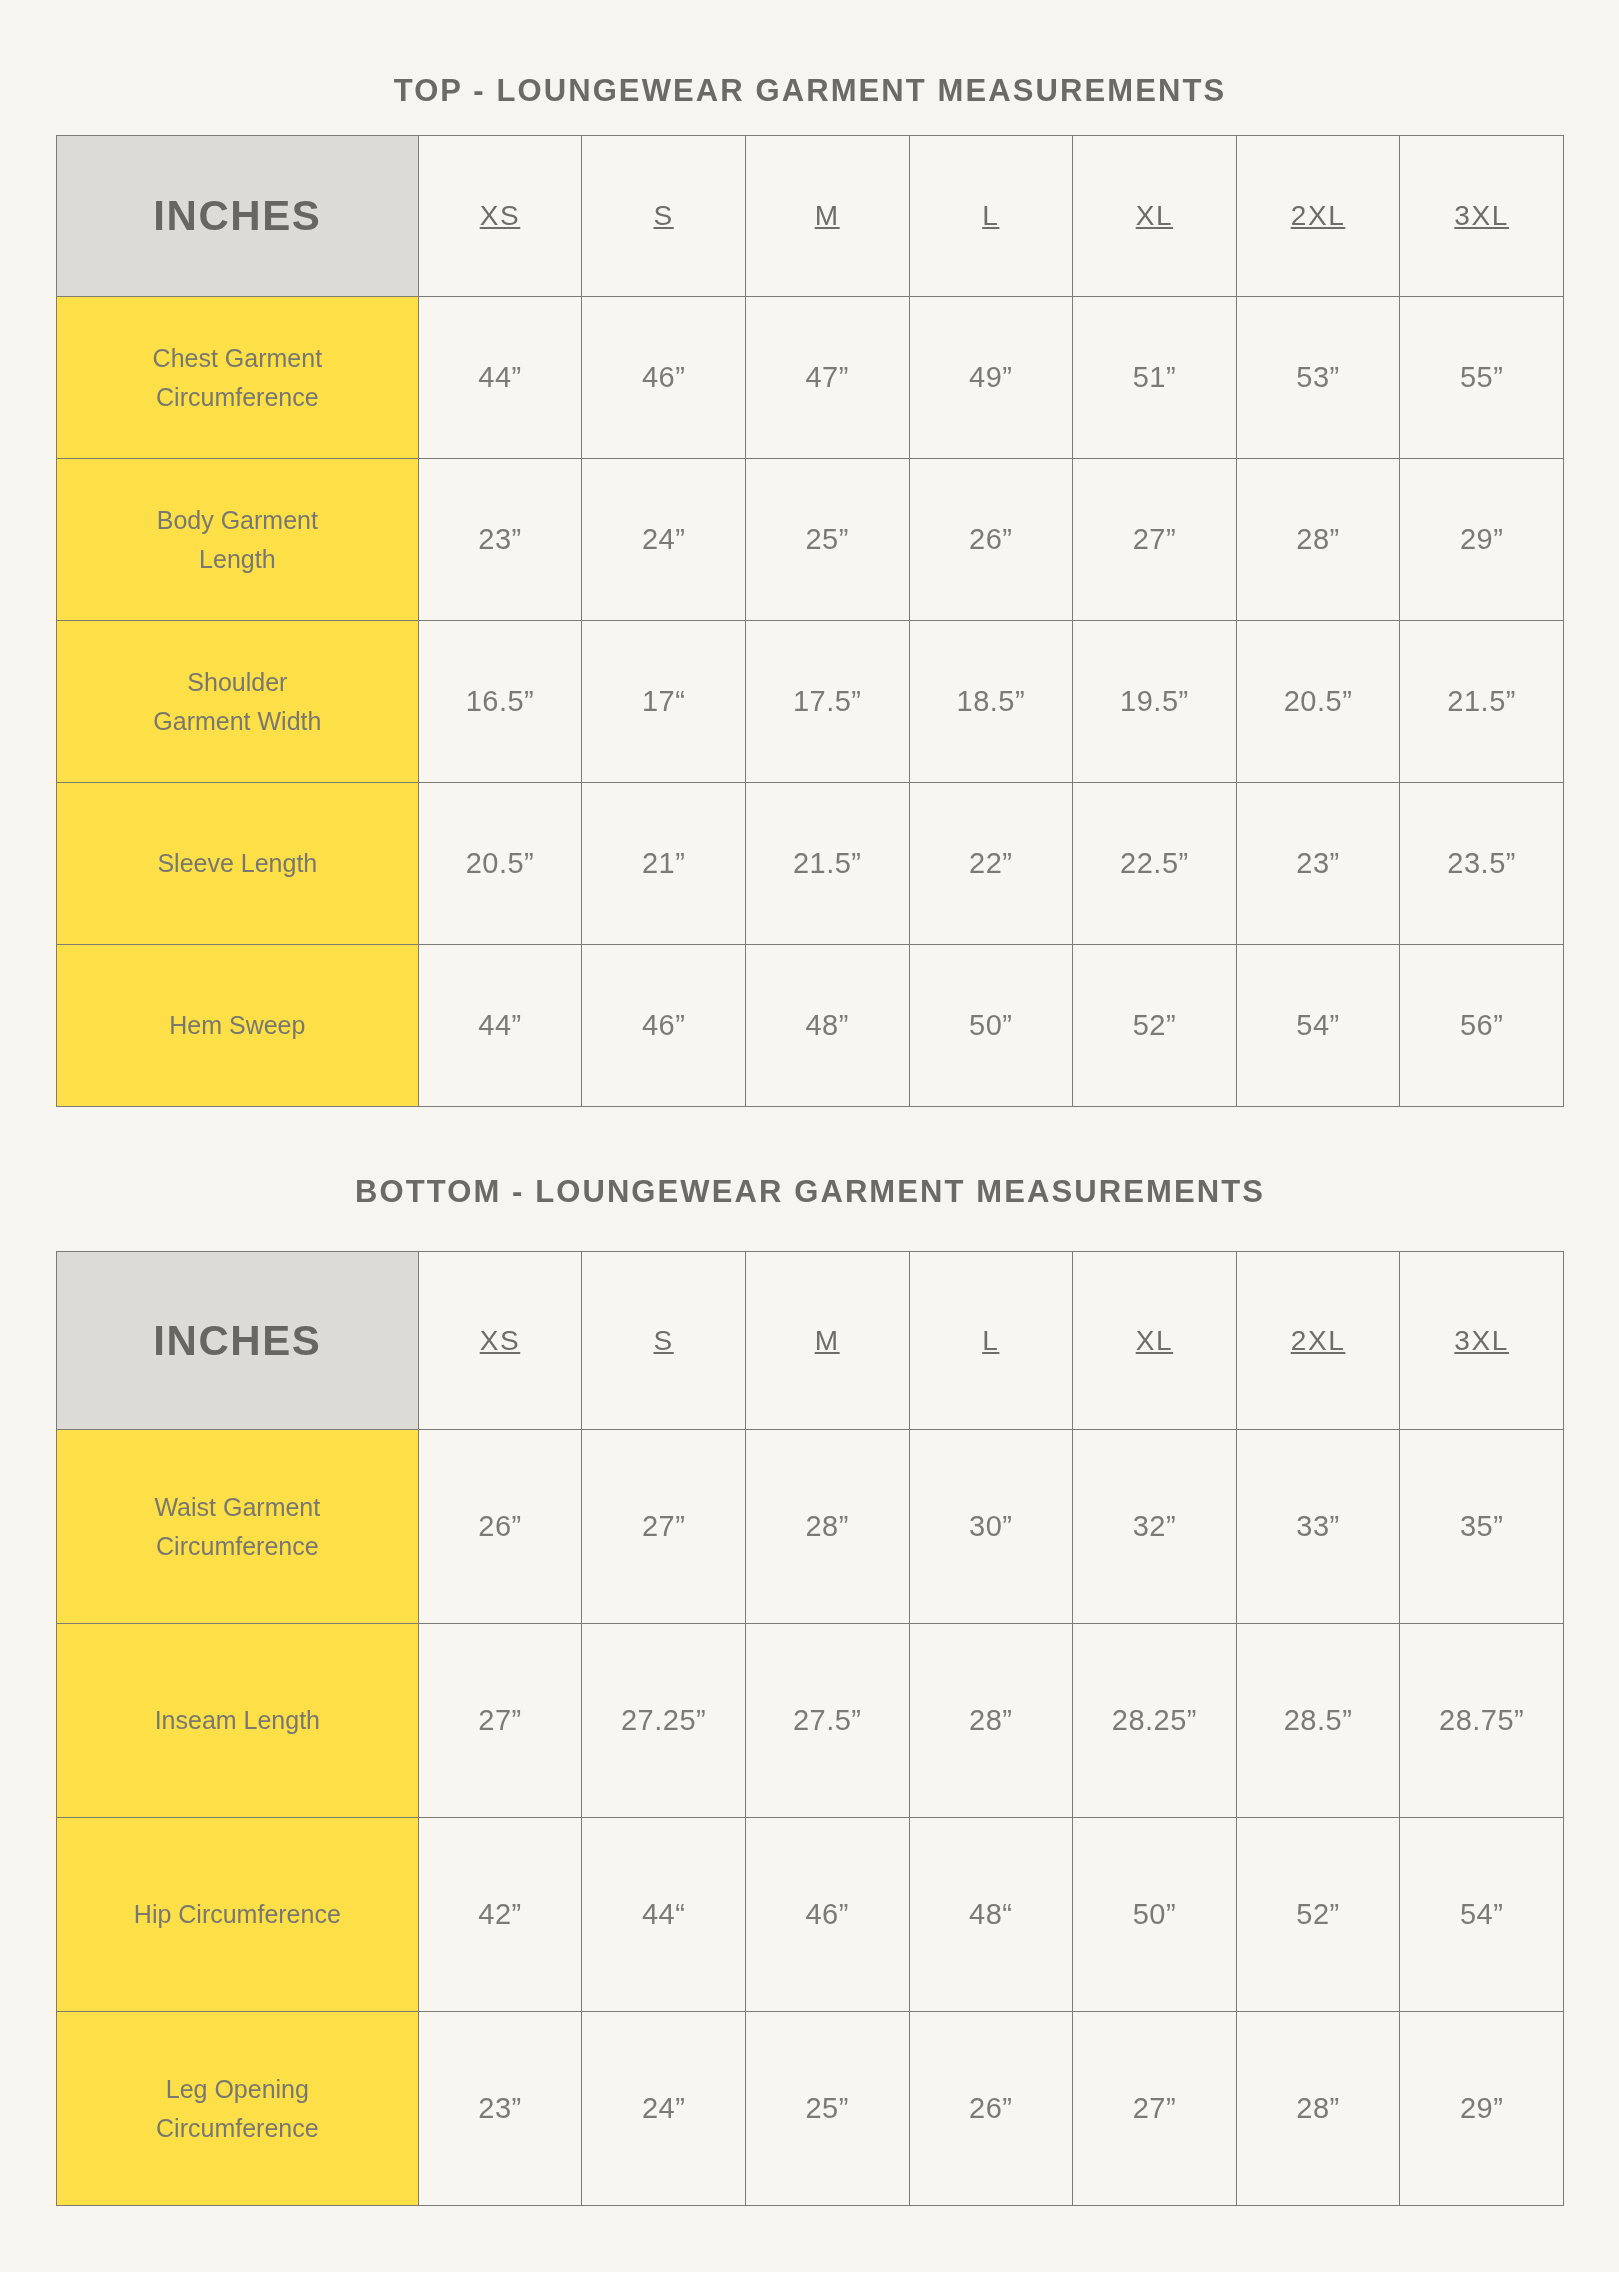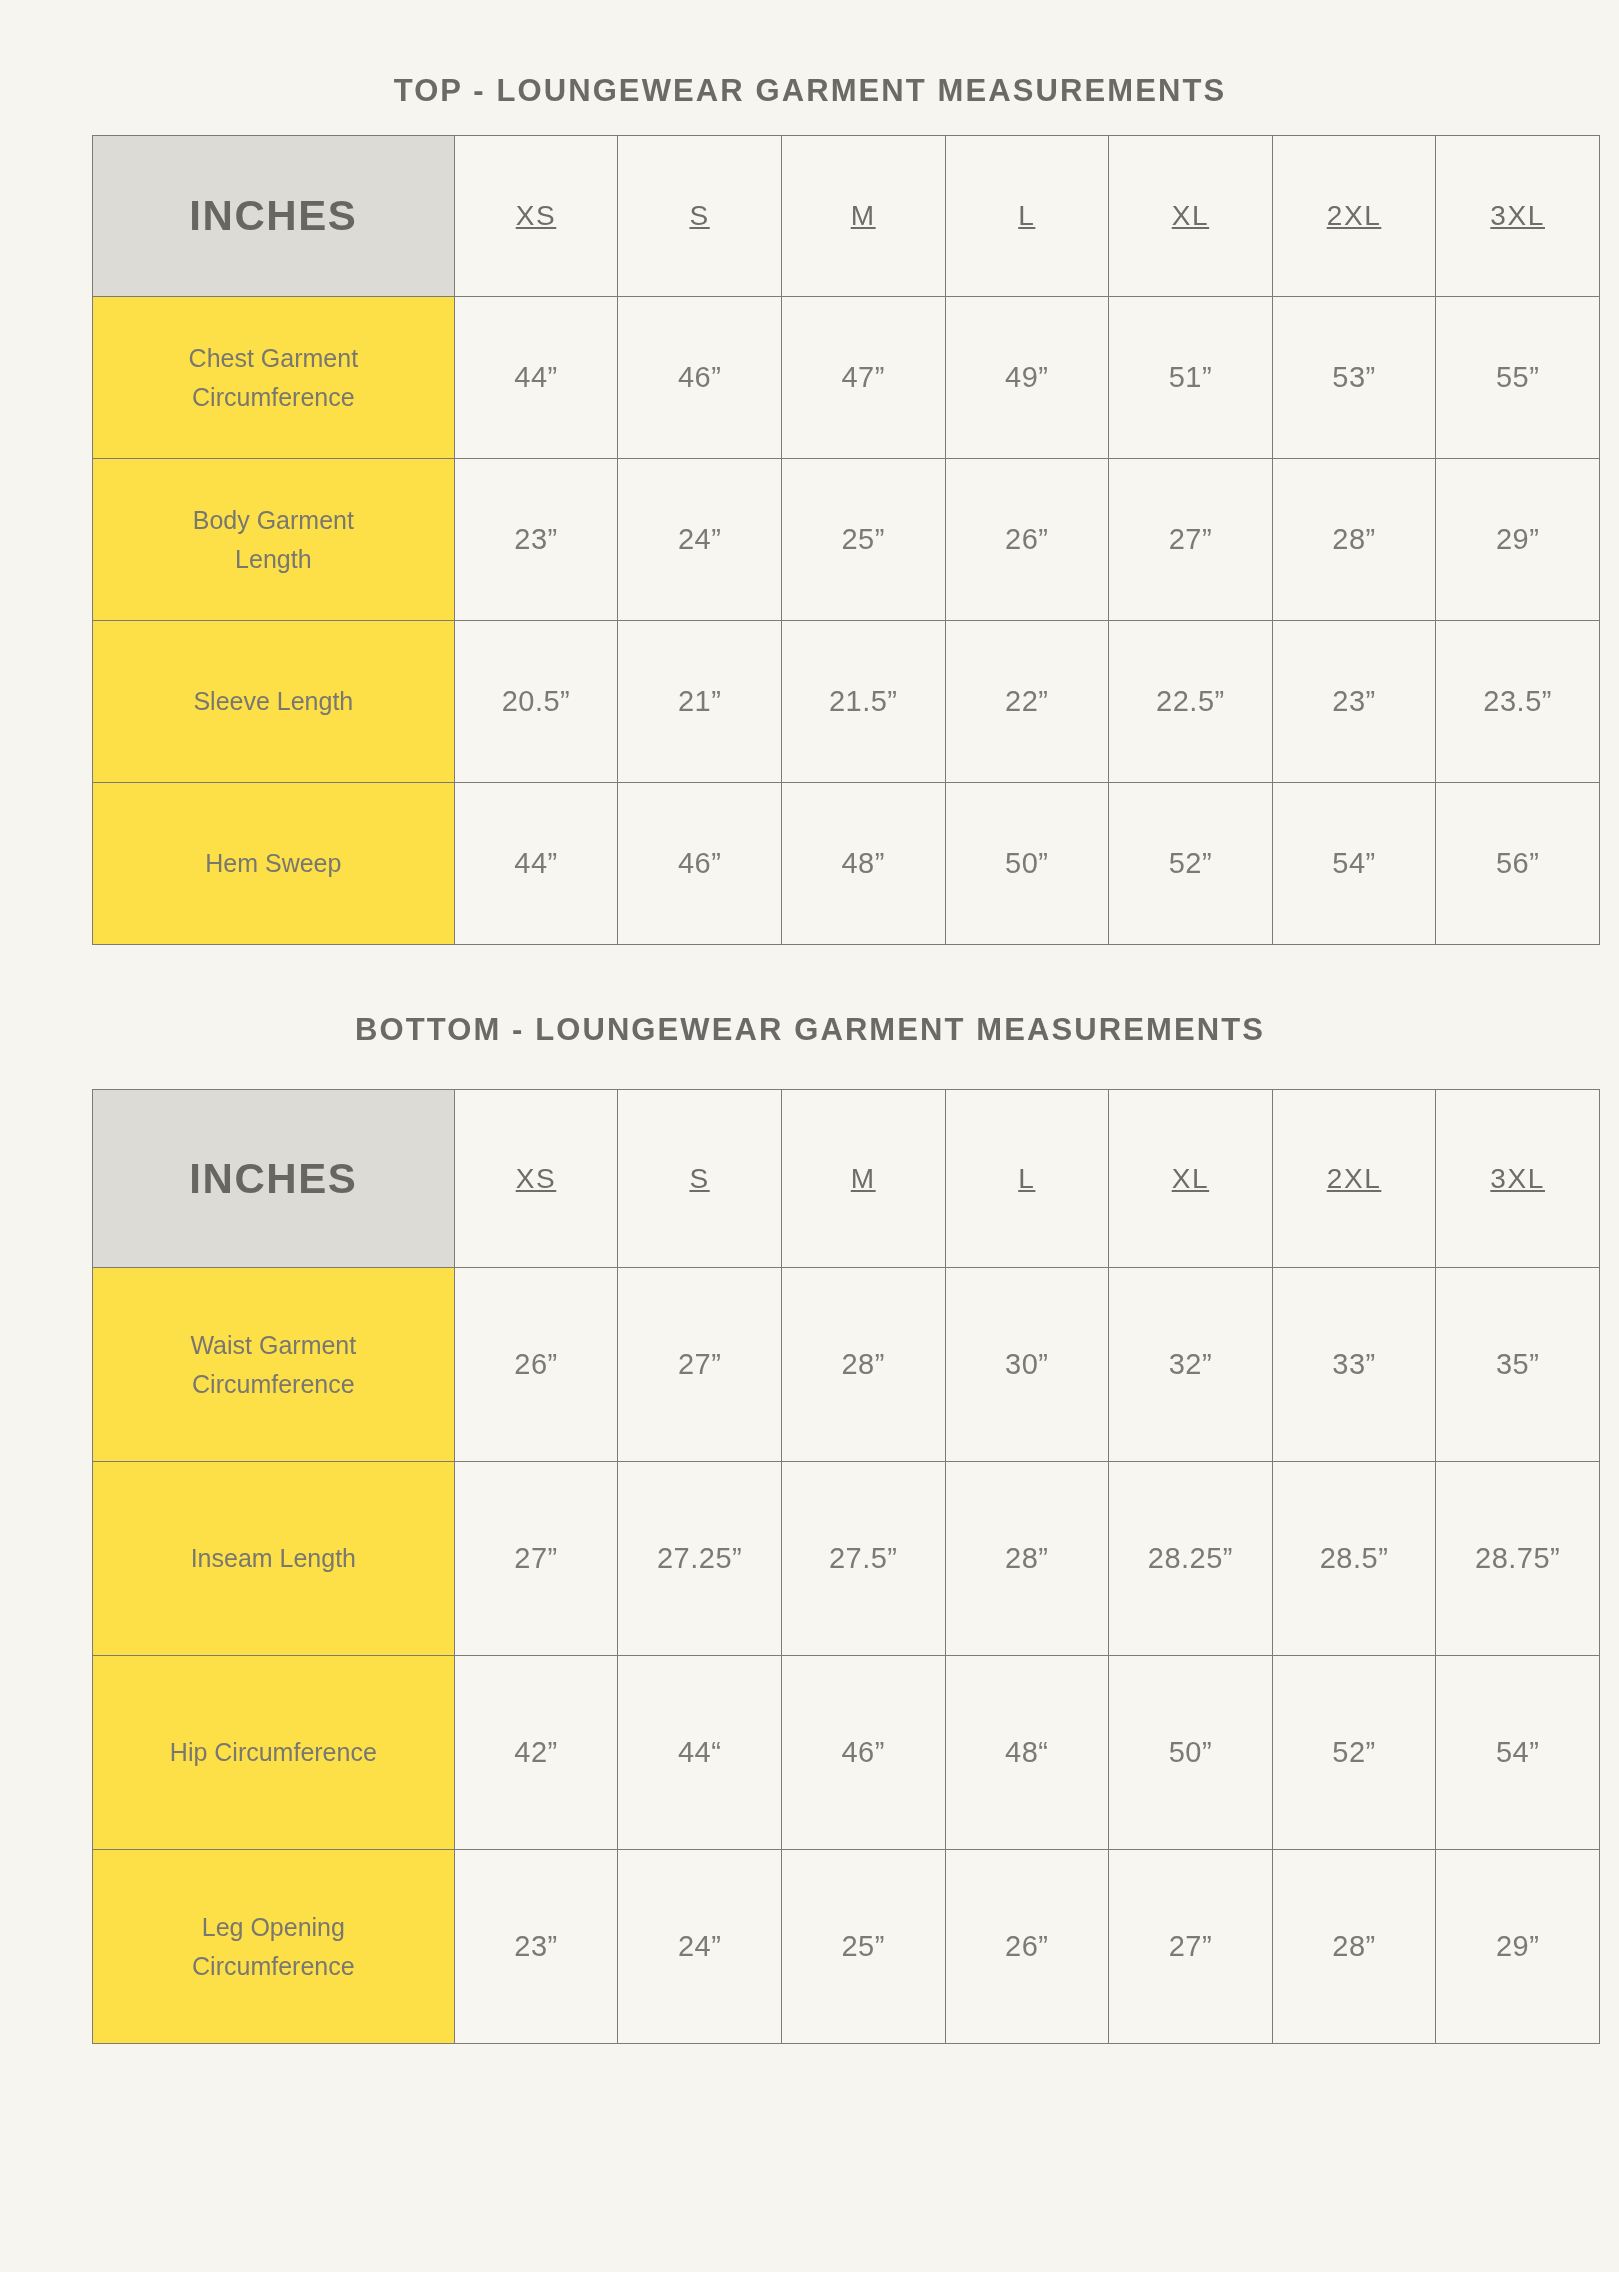--- a/index.html
+++ b/index.html
@@ -24,21 +24,20 @@
     color: #6b6a64;
     line-height: 1;
     margin-top: 7px;
   }
   .title-top { padding-top: 68px; }
   .title-bottom { padding-top: 62px; }
   table.size-table {
     width: 100%;
     border-collapse: collapse;
     table-layout: fixed;
-    margin-left: 36px;
   }
   .t1 { margin-top: 29px; }
   .t2 { margin-top: 44px; }
   .size-table col.c-label { width: 24%; }
   .size-table col.c-size { width: 10.857%; }
   .size-table th, .size-table td {
     border-left: 1.1px solid #7c7b76;
     border-right: 1.1px solid #7c7b76;
     border-top: 1.6px solid #7c7b76;
     border-bottom: 1.6px solid #7c7b76;
@@ -129,20 +128,31 @@
 Length</td>
         <td class="value-cell">23”</td>
         <td class="value-cell">24”</td>
         <td class="value-cell">25”</td>
         <td class="value-cell">26”</td>
         <td class="value-cell">27”</td>
         <td class="value-cell">28”</td>
         <td class="value-cell">29”</td>
       </tr>
       <tr>
+        <td class="label-cell">Shoulder
+Garment Width</td>
+        <td class="value-cell">16.5”</td>
+        <td class="value-cell">17“</td>
+        <td class="value-cell">17.5”</td>
+        <td class="value-cell">18.5”</td>
+        <td class="value-cell">19.5”</td>
+        <td class="value-cell">20.5”</td>
+        <td class="value-cell">21.5”</td>
+      </tr>
+      <tr>
         <td class="label-cell">Sleeve Length</td>
         <td class="value-cell">20.5”</td>
         <td class="value-cell">21”</td>
         <td class="value-cell">21.5”</td>
         <td class="value-cell">22”</td>
         <td class="value-cell">22.5”</td>
         <td class="value-cell">23”</td>
         <td class="value-cell">23.5”</td>
       </tr>
       <tr>

